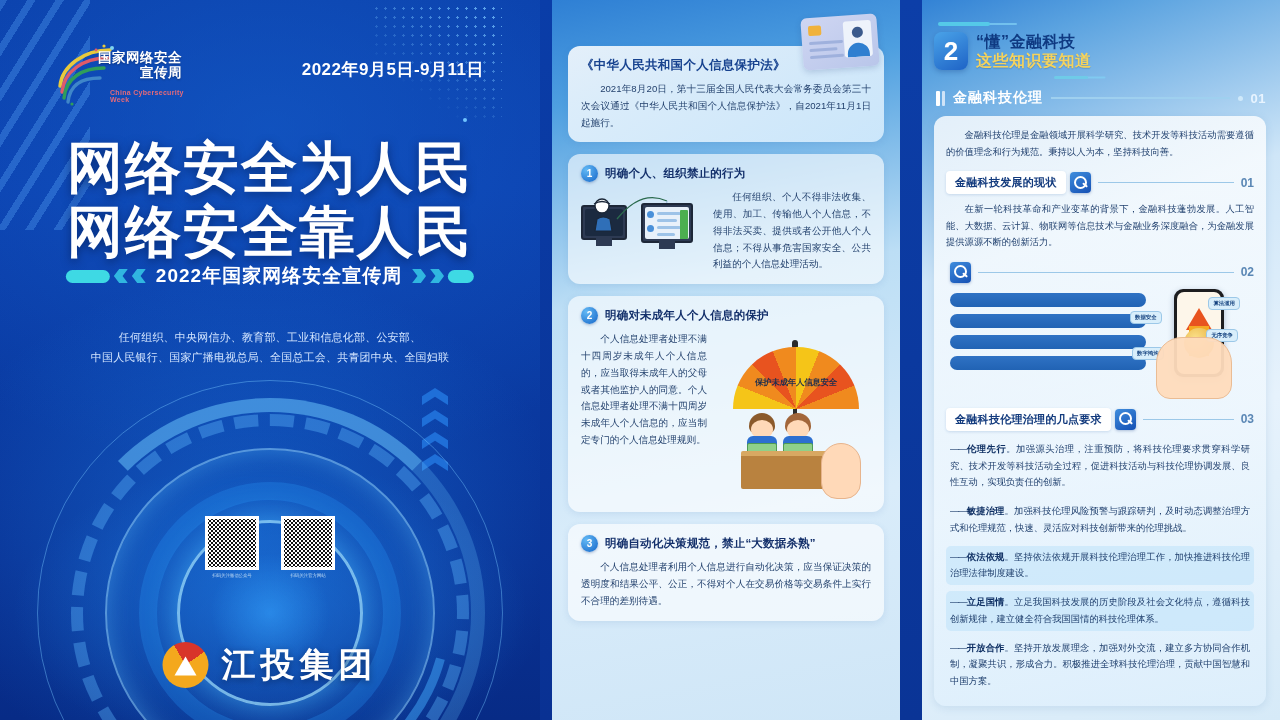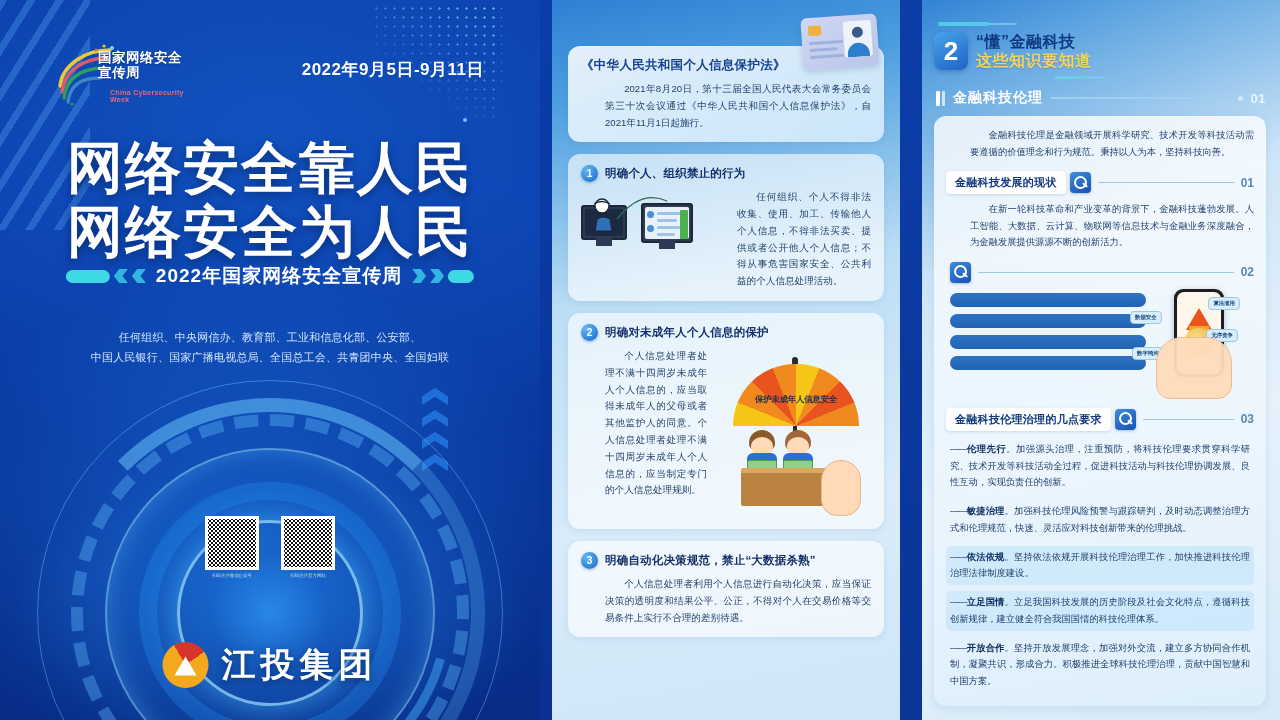--- a/index.html
+++ b/index.html
@@ -110,21 +110,21 @@
             background:linear-gradient(170deg,#2e7fd4 0%,#4e9fe0 14%,#bcdef5 40%,#d9ecfa 70%,#cfe6f7 100%); }
   .p2-edge { position:absolute; left:0; top:0; width:12px; height:720px;
              background:linear-gradient(180deg,#0a3da8,#093193); }
   .p2-inner { position:absolute; left:12px; top:0; right:0; bottom:0; padding:14px 16px 0 16px; }
 
   .card { background:rgba(255,255,255,.62); border-radius:12px; padding:11px 13px;
           box-shadow:0 2px 7px rgba(60,110,170,.12); margin-bottom:12px; position:relative; }
   .card.first { background:linear-gradient(160deg,rgba(255,255,255,.86),rgba(222,241,255,.80)); }
   .law-title { color:#17428f; font-size:12.5px; font-weight:bold; letter-spacing:.3px; margin-bottom:7px; }
   .body-txt { color:#24426e; font-size:9.6px; line-height:1.75; text-align:justify; }
-  .indent { text-indent:2em;margin-left:24px; }
+  .indent { text-indent:2em; }
 
   .idcard { position:absolute; right:6px; top:-30px; width:76px; height:52px; border-radius:6px;
             background:linear-gradient(150deg,#cfd6f2,#b9c6ea); box-shadow:0 2px 6px rgba(40,70,130,.22);
             transform:rotate(-4deg); }
   .idcard .photo { position:absolute; right:6px; top:6px; width:28px; height:36px; border-radius:3px;
                    background:#eef3fb; overflow:hidden; }
   .idcard .photo .head { position:absolute; left:50%; top:6px; transform:translateX(-50%);
                    width:11px; height:11px; border-radius:50%; background:#3b5a8c; }
   .idcard .photo .body { position:absolute; left:50%; bottom:0; transform:translateX(-50%);
                    width:22px; height:14px; border-radius:11px 11px 0 0; background:#2f7fd0; }
@@ -289,30 +289,30 @@
         <path d="M56 14 C30 14 12 28 10 48" stroke="#e05a6a" stroke-width="3.4" fill="none" stroke-linecap="round"></path>
         <path d="M52 24 C30 24 14 34 12 54" stroke="#2f9e5a" stroke-width="3.4" fill="none" stroke-linecap="round"></path>
         <path d="M48 34 C30 34 18 40 16 58" stroke="#3f86c9" stroke-width="3.4" fill="none" stroke-linecap="round"></path>
         <circle cx="60" cy="4" r="2" fill="#7fd4f0"></circle>
           <circle cx="52" cy="2" r="1.6" fill="#e8c93c"></circle>
         <circle cx="44" cy="6" r="1.4" fill="#e05a6a"></circle>
           <circle cx="20" cy="60" r="1.6" fill="#2f9e5a"></circle>
       </svg>
       <div class="emb-text">
         <div>国家网络安全</div>
-        <div style="text-align:left">宣传周</div>
+        <div style="text-align:right">宣传周</div>
       </div>
       <div class="emb-en">China Cybersecurity Week</div>
     </div>
 
     <div class="p1-date">2022年9月5日-9月11日</div>
 
     <div class="p1-head">
+      <h1>网络安全为人民</h1>
       <h1>网络安全靠人民</h1>
-      <h1>网络安全为人民</h1>
     </div>
 
     <div class="p1-banner">
       <span class="bar-l">
         <span class="cap"></span>
           <span class="arrw rev"></span>
           <span class="arrw rev"></span>
       </span>
       <span class="txt">2022年国家网络安全宣传周</span>
       <span class="bar-r">

